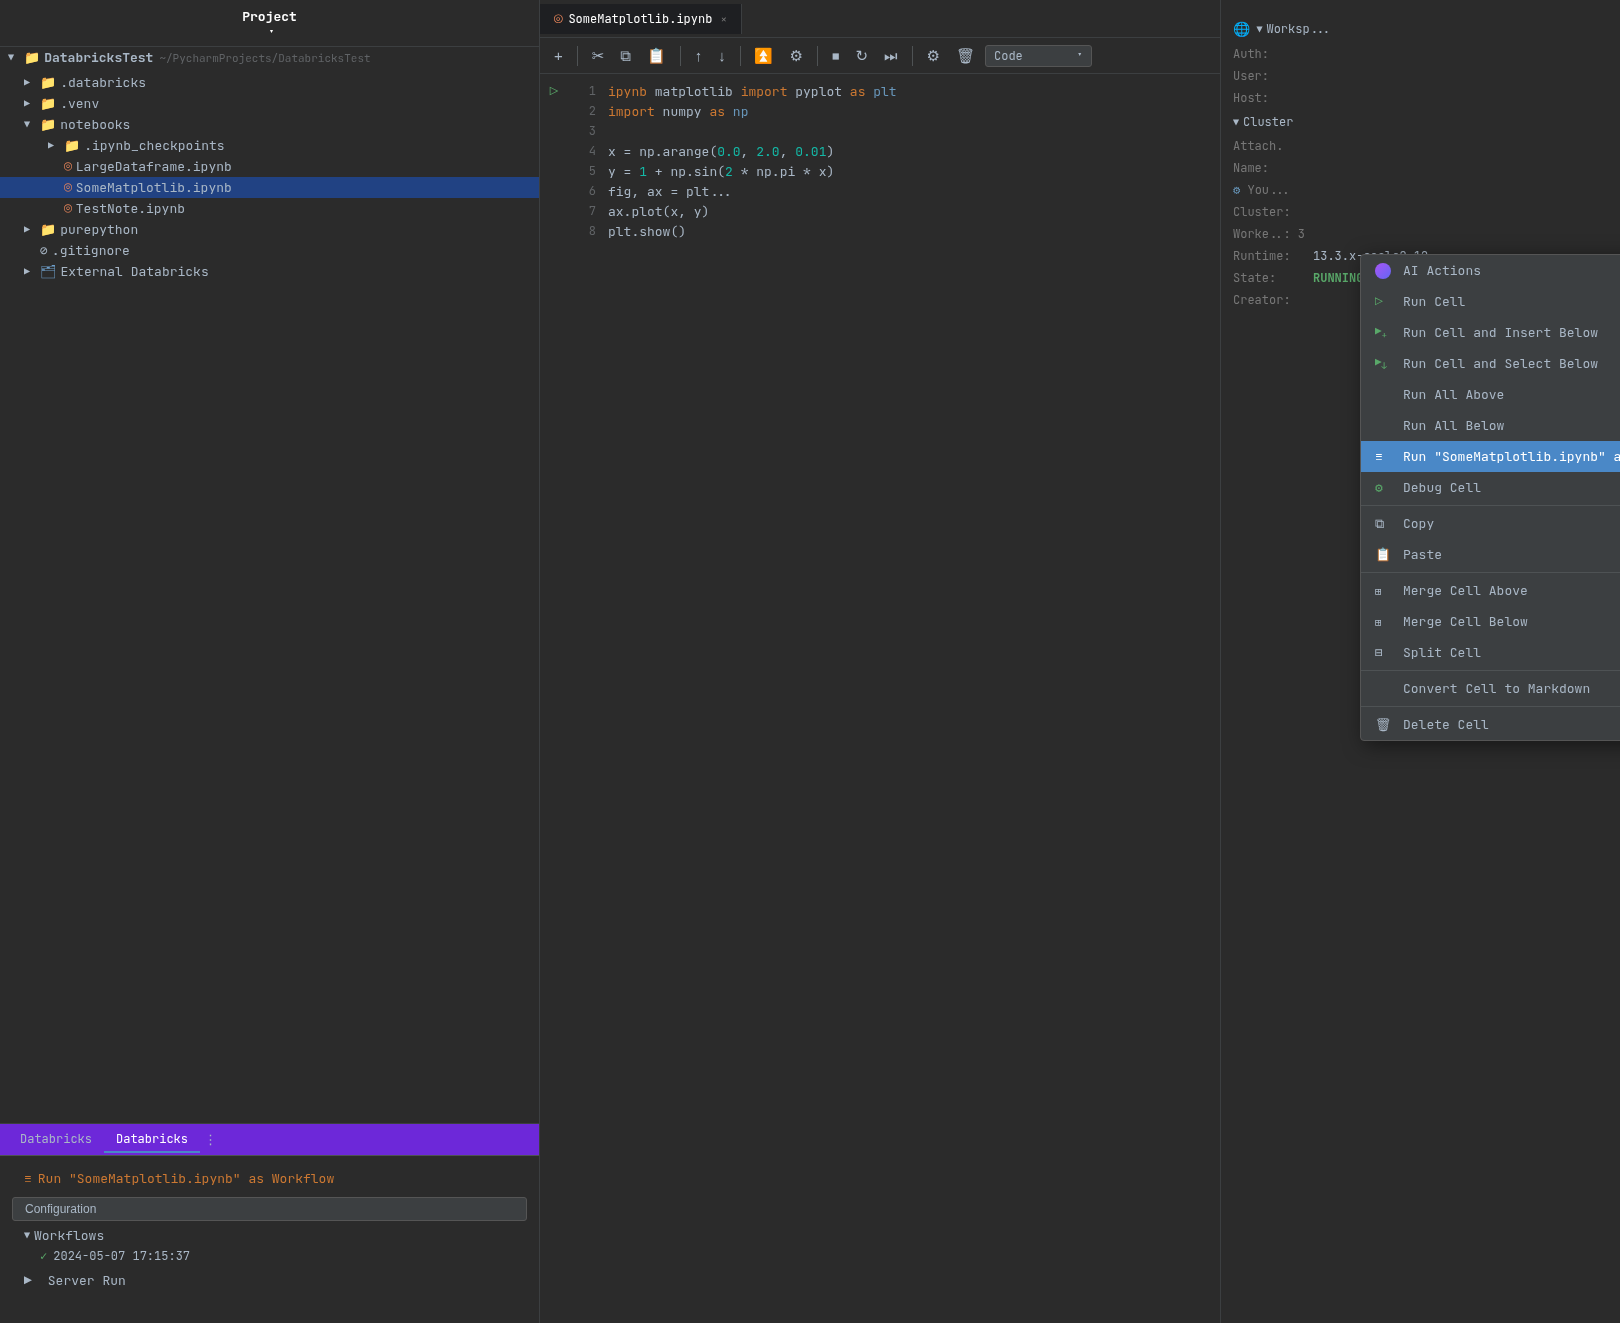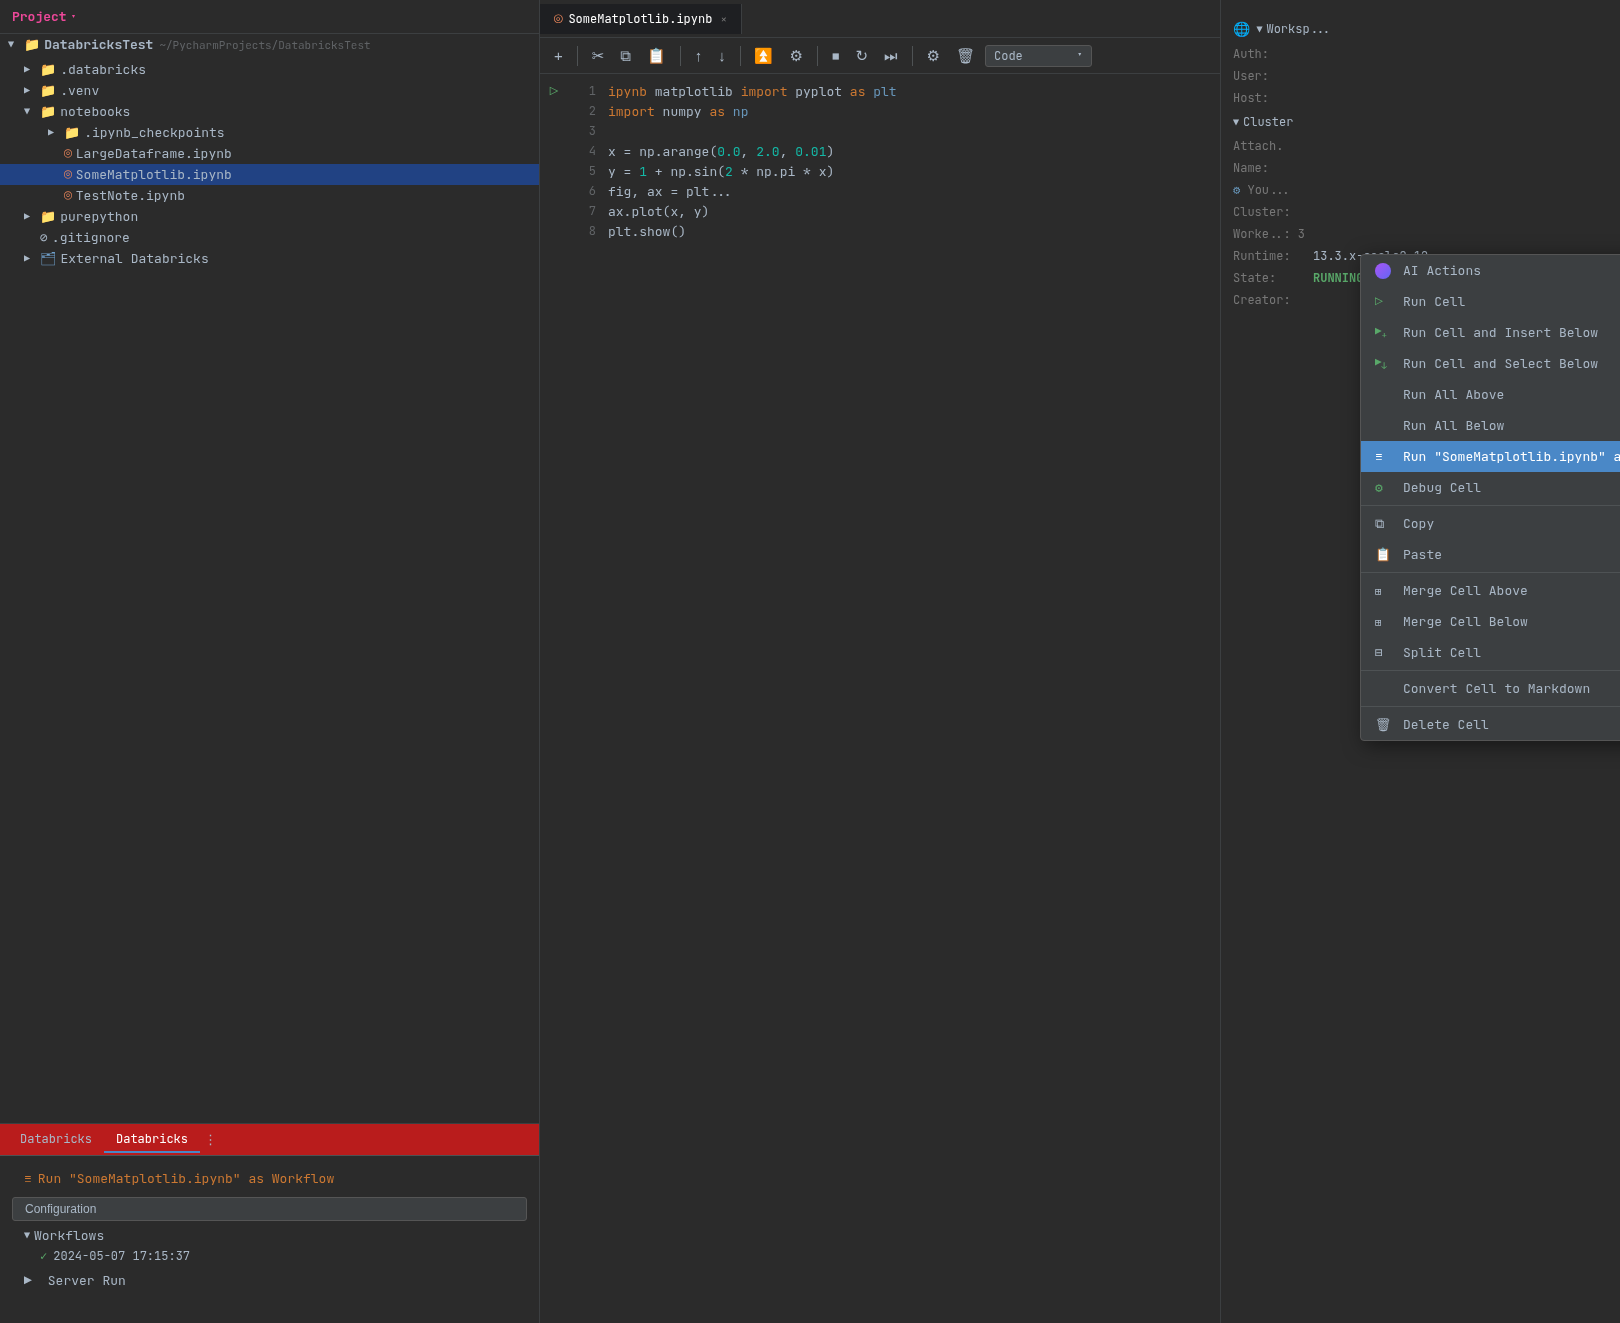--- a/index.html
+++ b/index.html
@@ -39,21 +39,22 @@
     }
 
     .sidebar-project-header {
       display: flex;
       align-items: center;
       padding: 8px 12px;
       background: #2b2b2b;
       border-bottom: 1px solid #3c3f41;
       font-weight: bold;
       font-size: 13px;
-      color: #ec4899;
+      color: #ffffff;
+      flex-direction: column;
     }
 
     .sidebar-project-header .chevron {
       margin-left: 4px;
       font-size: 10px;
     }
 
     .tree-area {
       flex: 1;
       overflow-y: auto;
@@ -92,21 +93,21 @@
       height: 200px;
       background: #2b2b2b;
       border-top: 1px solid #3c3f41;
       display: flex;
       flex-direction: column;
     }
 
     .bottom-panel-tabs {
       display: flex;
       align-items: center;
-      background: #b91c1c;
+      background: #6d28d9;
       border-bottom: 1px solid #4e5254;
       padding: 0 8px;
       height: 32px;
     }
 
     .bottom-tab {
       padding: 4px 12px;
       font-size: 12px;
       color: #a9b7c6;
       cursor: pointer;

